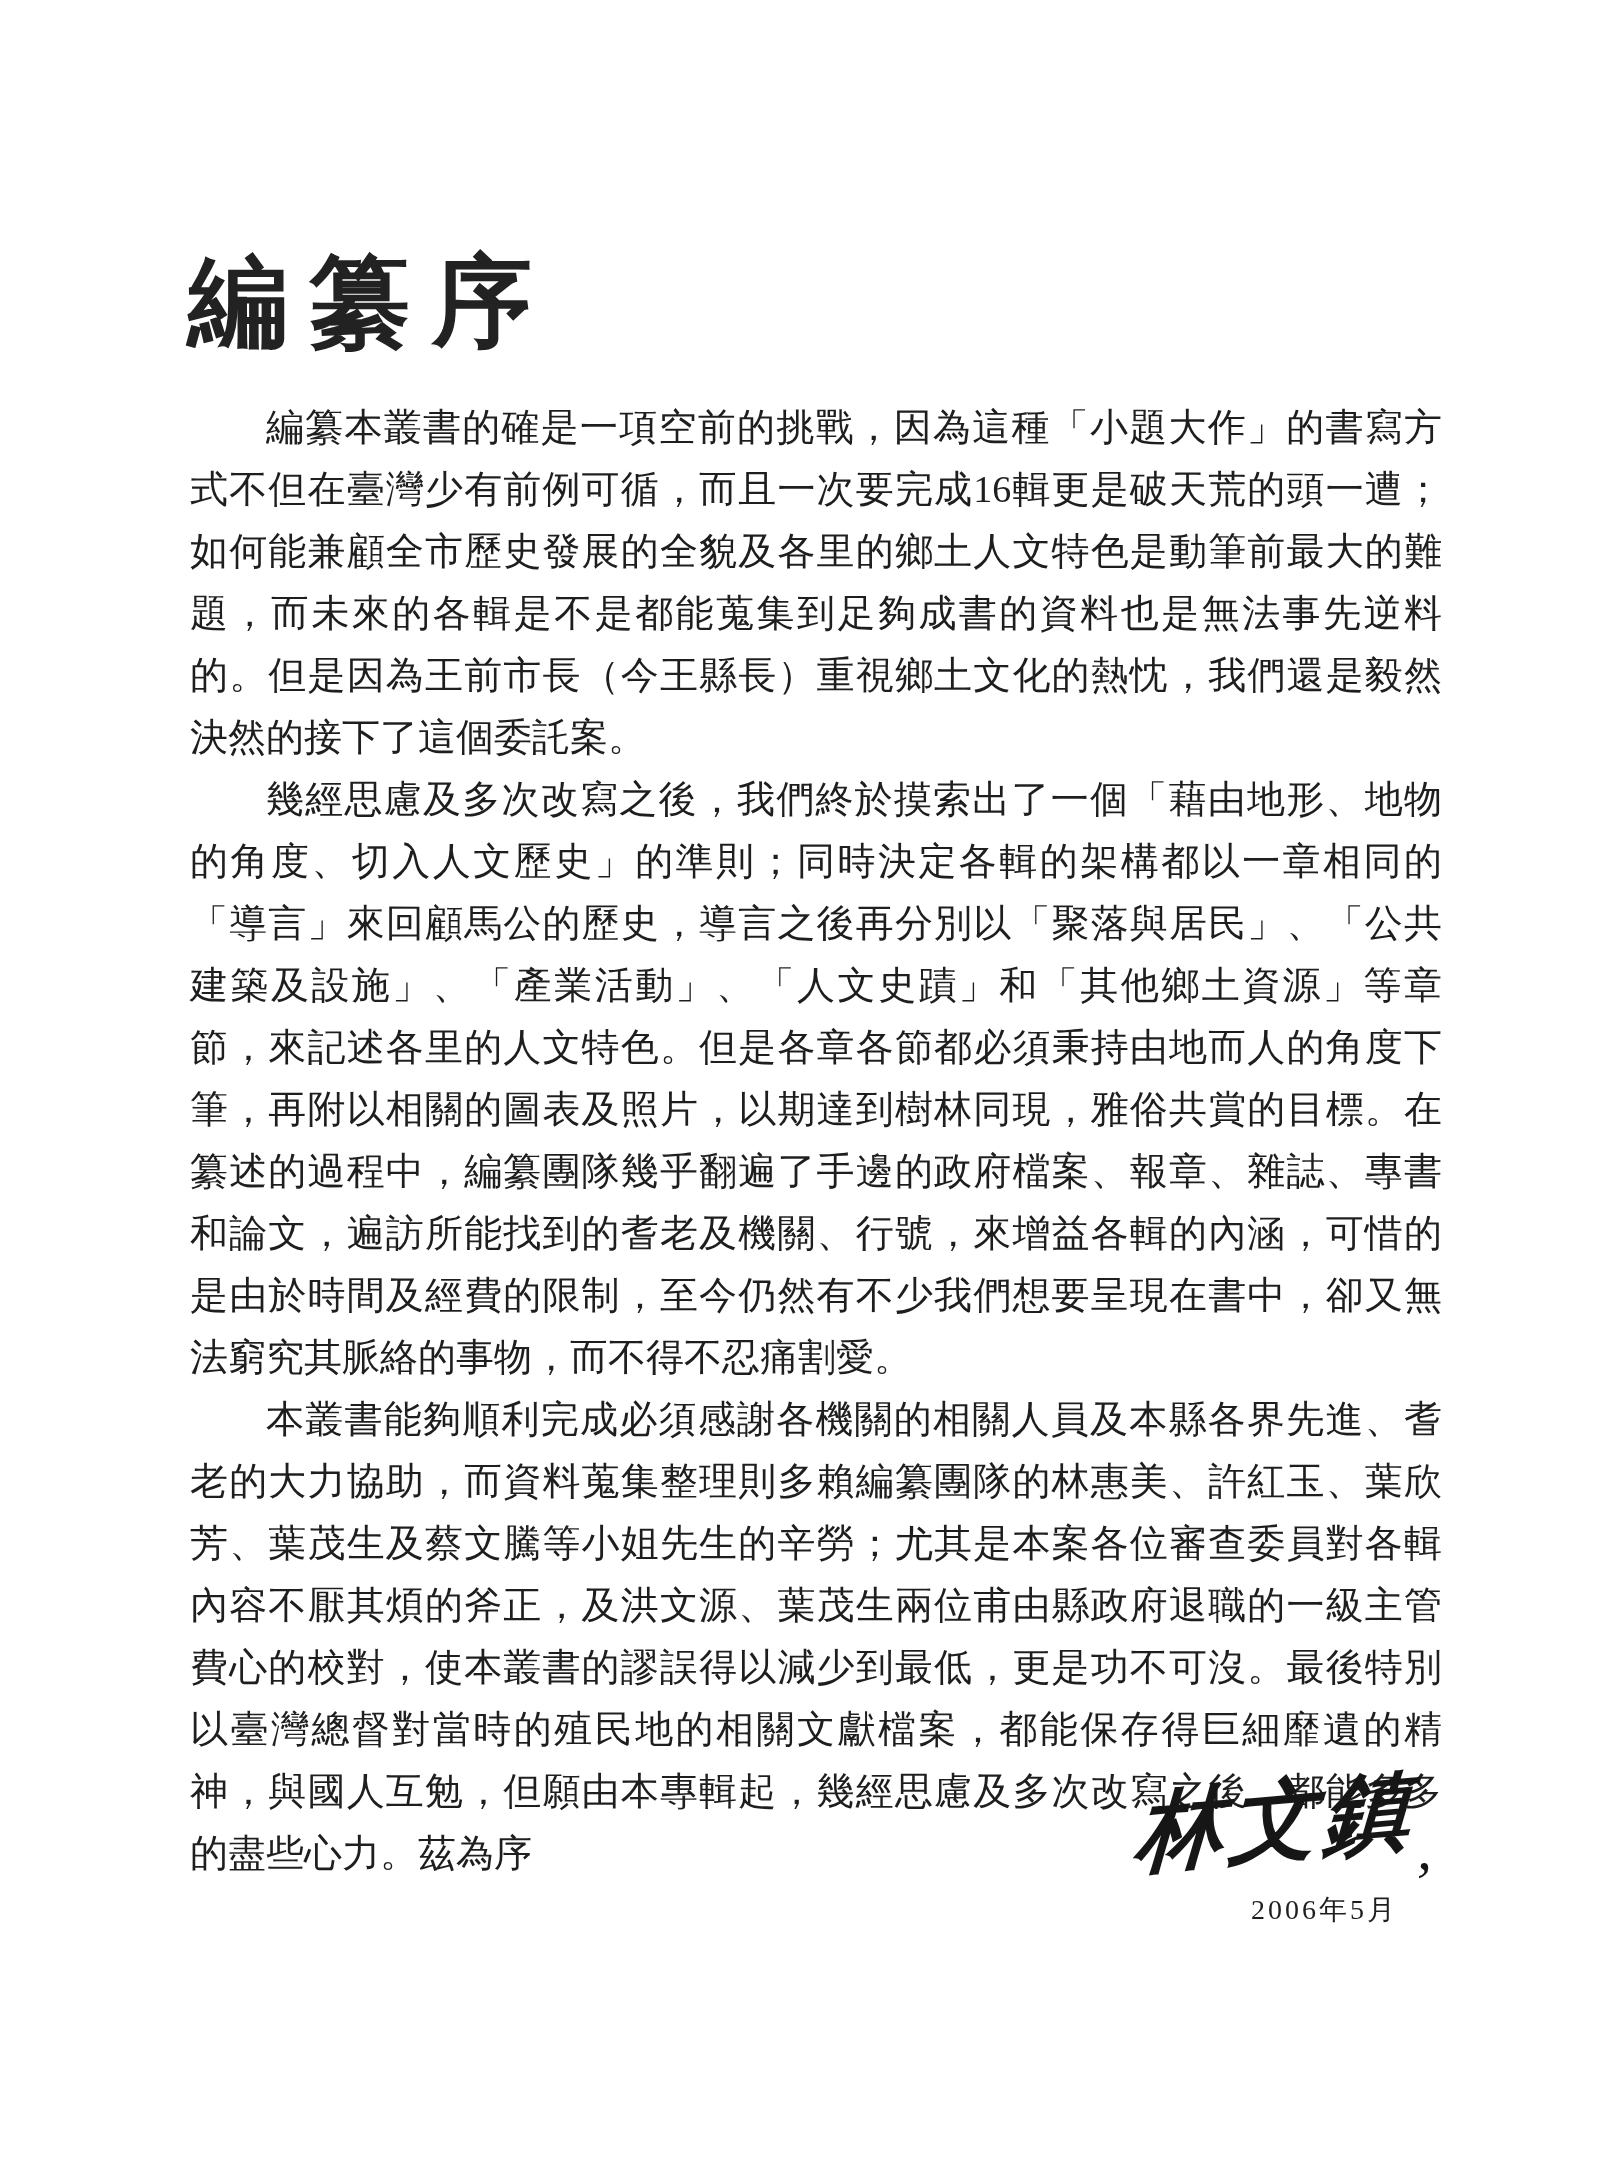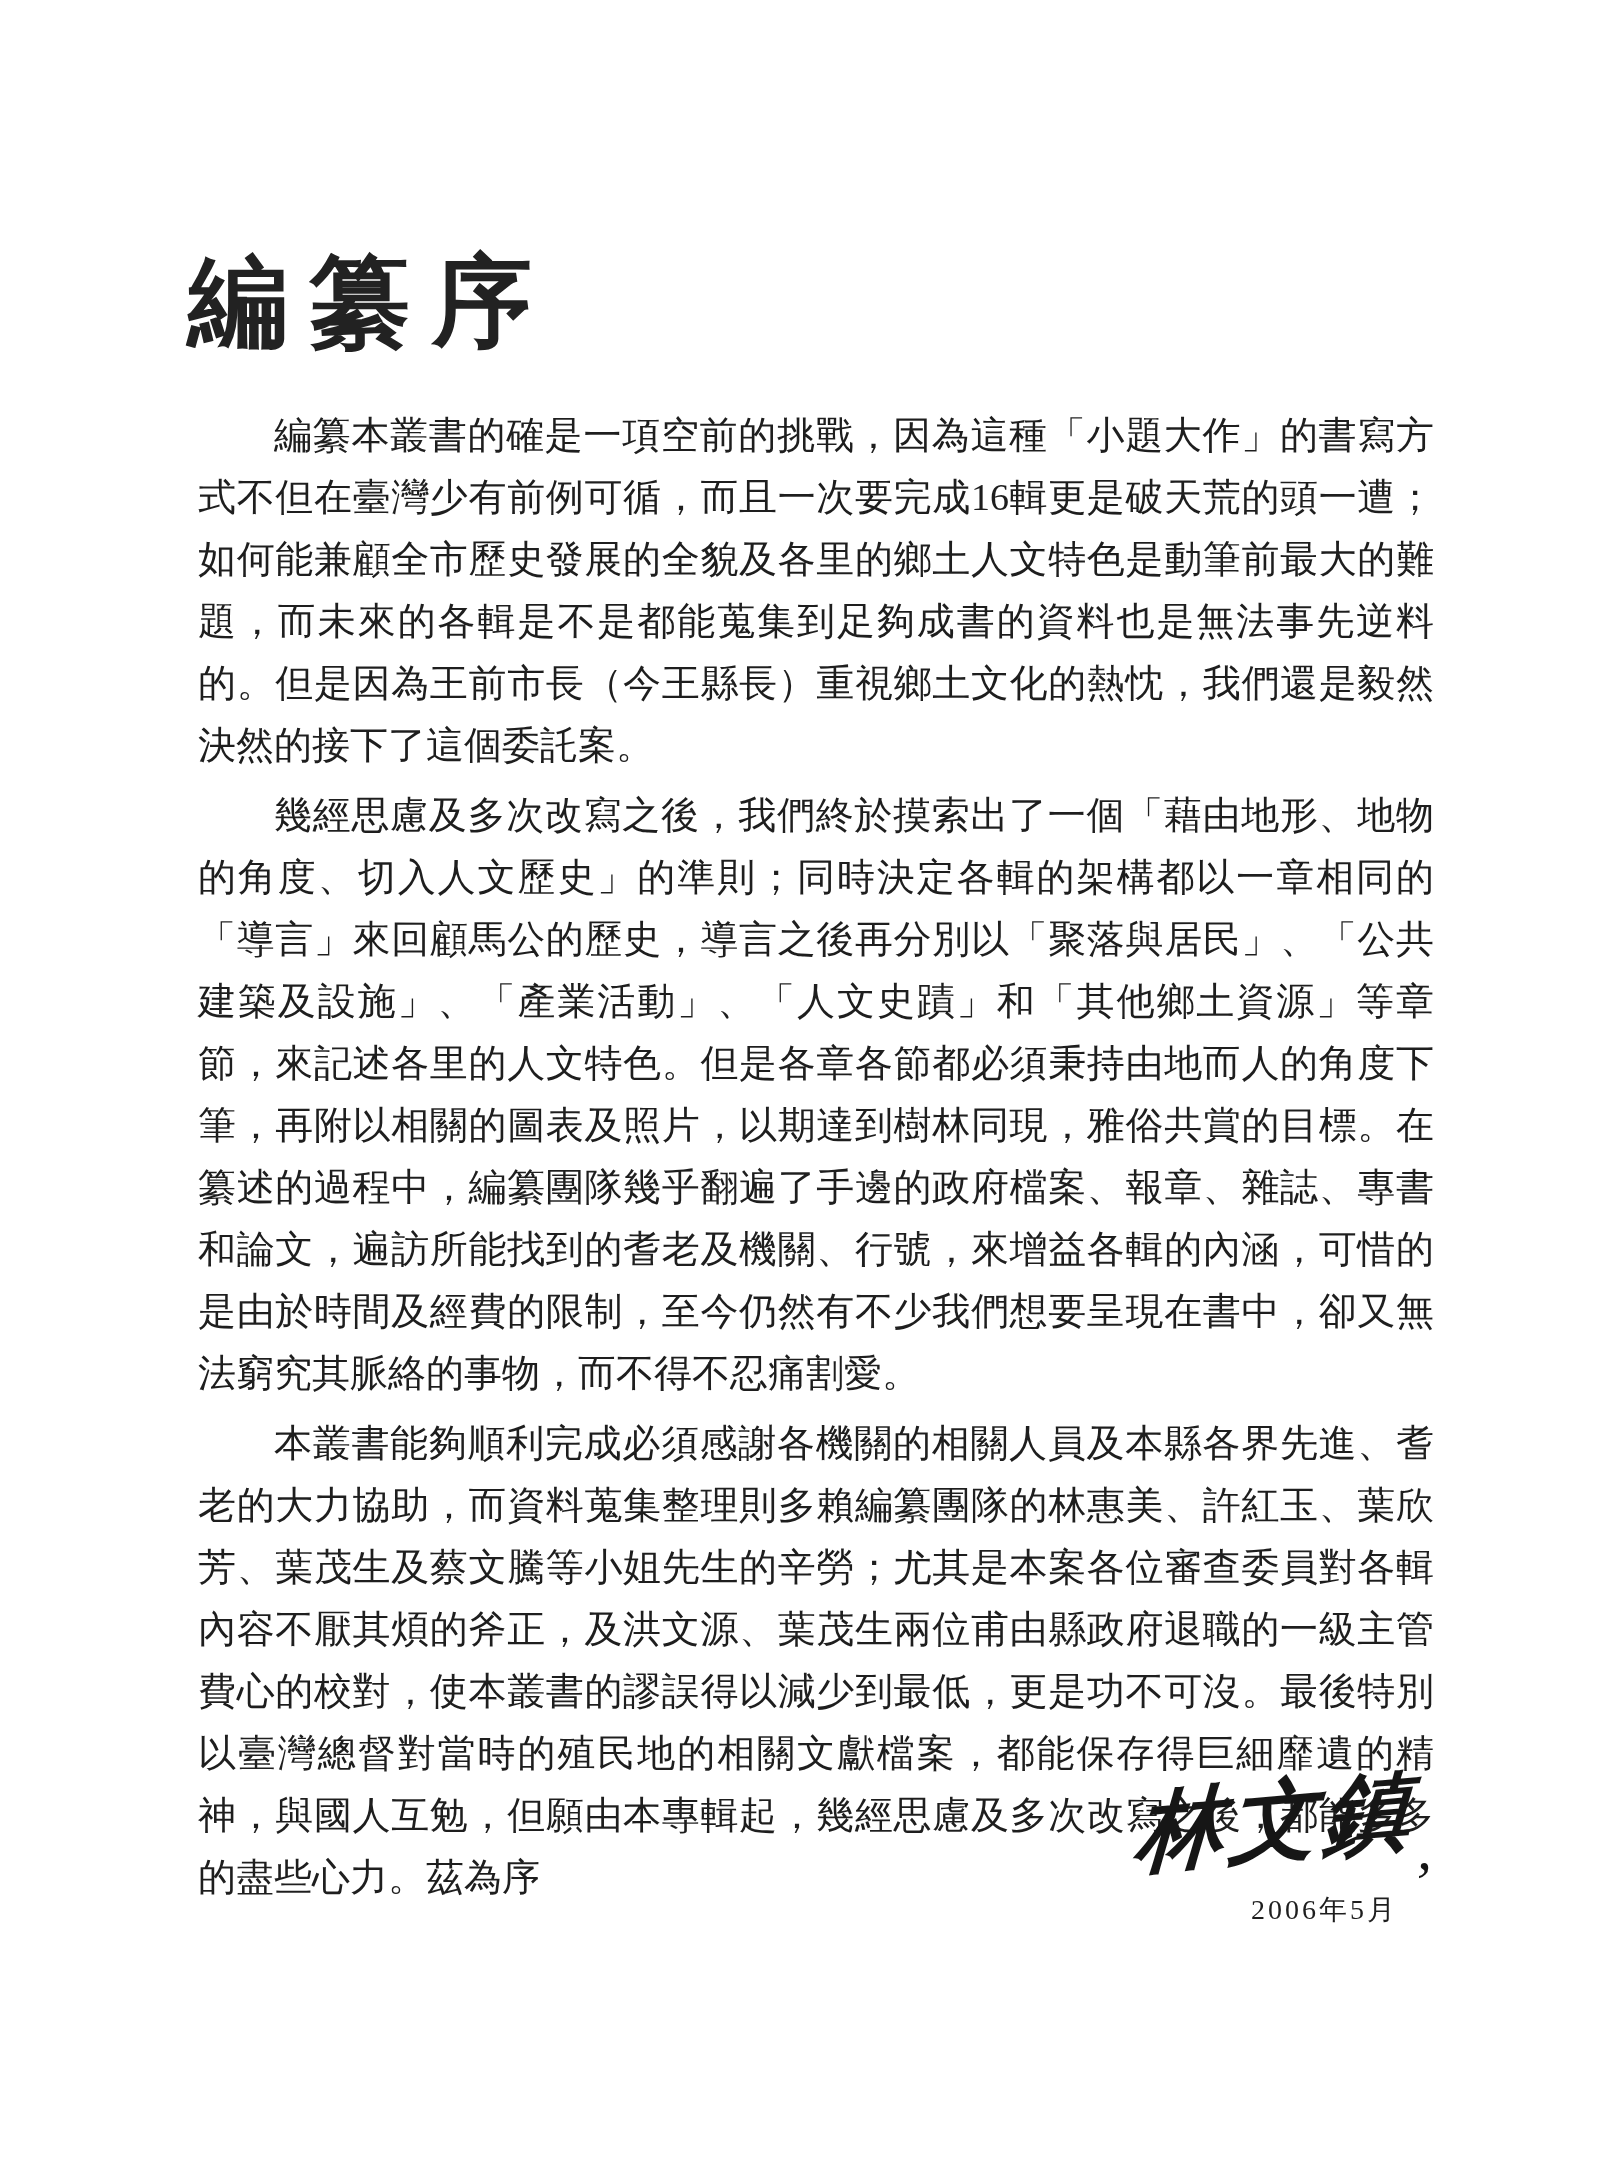--- a/index.html
+++ b/index.html
@@ -37,21 +37,21 @@
     left: 190px;
     top: 396px;
     width: 1252px;
     font-size: 38px;
     line-height: 62px;
     text-align: justify;
     text-justify: inter-ideograph;
     color: #1e1e1e;
   }
   .body-text p {
-    margin: 8px;
+    margin: 0;
     text-indent: 2em;
   }
   .sig-block {
     position: absolute;
     top: 1762px;
     right: 168px;
     text-align: right;
   }
   .signature {
     display: inline-block;

